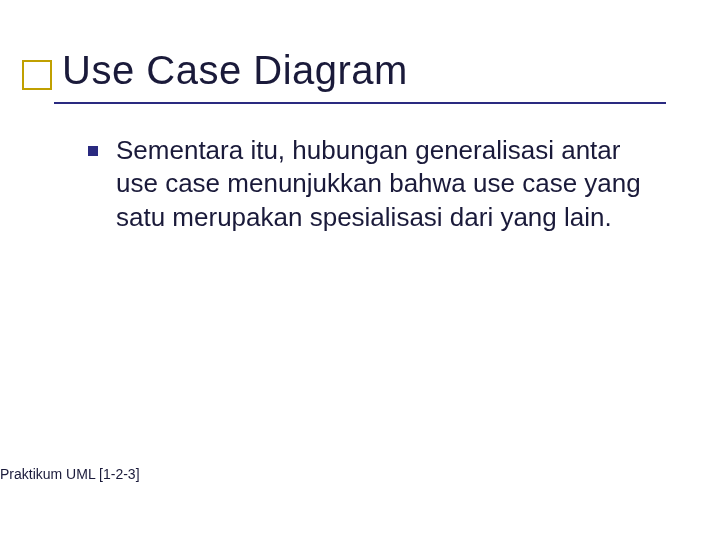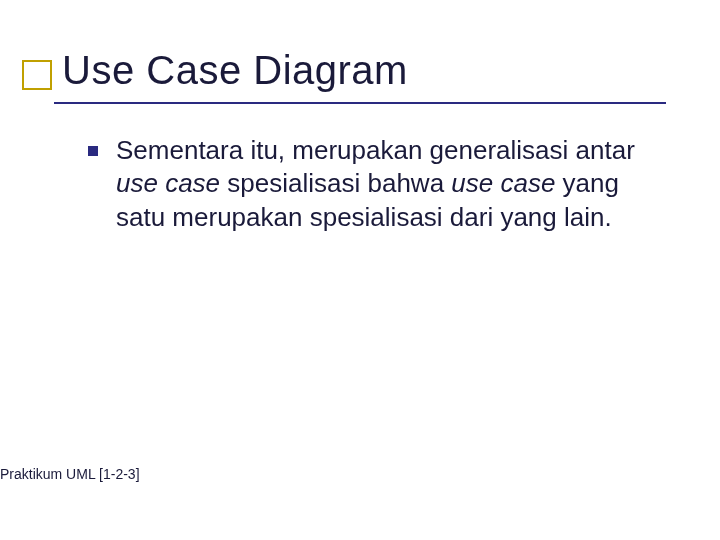--- a/index.html
+++ b/index.html
@@ -56,21 +56,20 @@
     left: 88px;
     top: 146px;
     width: 10px;
     height: 10px;
     background: #2a2a80;
   }
   .body .text {
     margin-left: 32px;
   }
   .italic {
-    font-style: italic;
   }
   .footer {
     position: absolute;
     left: 0;
     right: 0;
     bottom: 34px;
     text-align: left;
     font-size: 14px;
     color: #1a1a3a;
   }
@@ -83,19 +82,19 @@
   <div class="accent-square"></div>
 
   <div class="title">Use Case Diagram</div>
 
   <div class="underline"></div>
 
   <div class="bullet-sq"></div>
 
   <div class="body">
     <div class="text">
-      <span>Sementara itu, merupakan generalisasi antar </span><span class="italic">use case</span><span> spesialisasi bahwa </span><span class="italic">use case</span><span> yang satu merupakan spesialisasi dari yang lain.</span>
+      <span>Sementara itu, hubungan generalisasi antar </span><span class="italic">use case</span><span> menunjukkan bahwa </span><span class="italic">use case</span><span> yang satu merupakan spesialisasi dari yang lain.</span>
     </div>
   </div>
 
   <div class="footer">Praktikum UML [1-2-3]</div>
 
 </div>
 
 </body></html>

